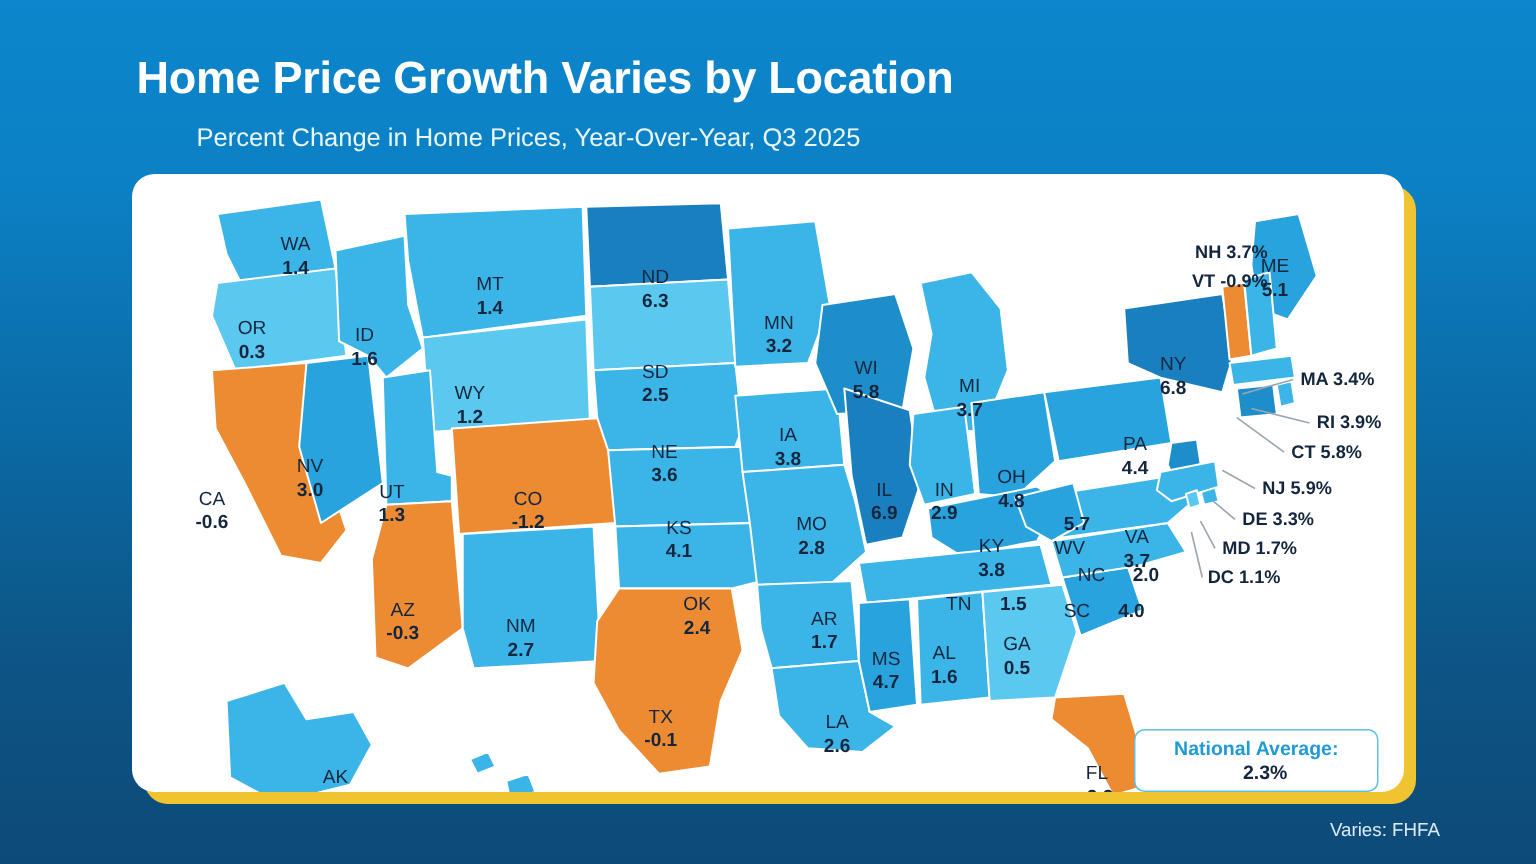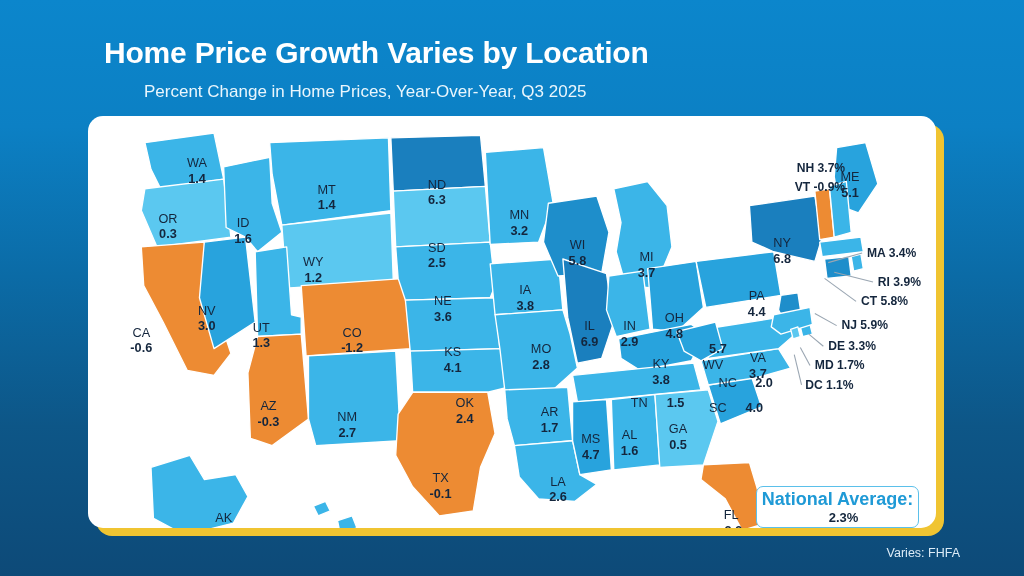--- a/index.html
+++ b/index.html
@@ -4,21 +4,21 @@
 <style>
   * { margin:0; padding:0; box-sizing:border-box; }
   html,body { width:1024px; height:576px; overflow:hidden; }
   body {
     font-family:"Liberation Sans", sans-serif;
     background:linear-gradient(180deg,#0c86cc 0%,#0c80c4 22%,#0b6ba6 48%,#0d5687 74%,#0d4a78 100%);
     position:relative;
   }
   #stage { position:absolute; inset:0; }
 
-  .hdr { position:absolute; left:104px; top:36px; width:820px; }
+  .hdr { position:absolute; left:91px; top:36px; width:820px; }
   .title {
     font-size:30px; font-weight:bold; color:#ffffff;
     letter-spacing:-0.2px; line-height:1.1;
   }
   .subtitle {
     font-size:17px; color:#eaf6fd; margin-top:13px; font-weight:400;margin-left:40px;
   }
 
   
   .gold {
@@ -37,21 +37,21 @@
   .stabbr { font-size:10.5px; font-weight:400; }
   .stval  { font-size:10.5px; font-weight:bold; }
   .callout { font-family:"Liberation Sans", sans-serif; font-size:10px; font-weight:bold; fill:#14263d; }
   .calline { stroke:#9aa6b2; stroke-width:0.9; fill:none; }
 
   .natbox {
     position:absolute; left:668px; top:370px; width:163px; height:42px;
     border:1.6px solid #5bc0ea; border-radius:7px; background:#ffffff;
     display:flex; flex-direction:column; align-items:center; justify-content:center;
   }
-  .natlabel { font-size:18px; font-weight:bold; color:#1f9ad6; line-height:1.25; }
+  .natlabel { font-size:13px; font-weight:bold; color:#1f9ad6; line-height:1.25; }
   .natval { font-size:13px; font-weight:bold; color:#14263d; line-height:1.25;margin-left:12px; }
 
   .source {
     position:absolute; right:64px; top:546px;
     font-size:12.5px; color:#dcebf7;
   }
 </style>
 </head>
 <body>
 

